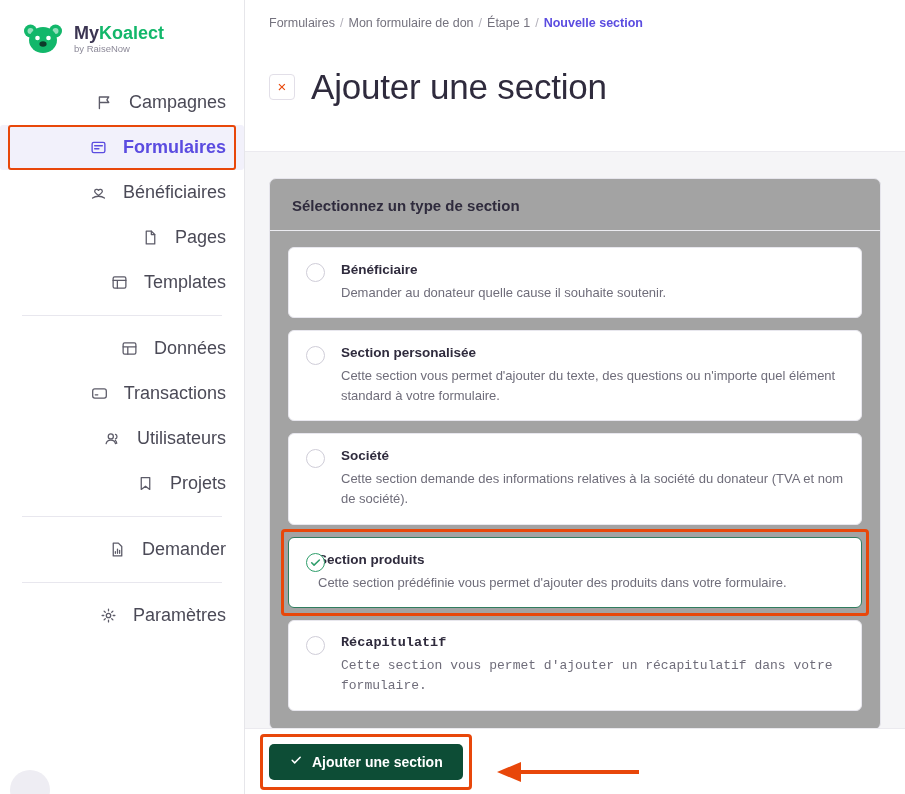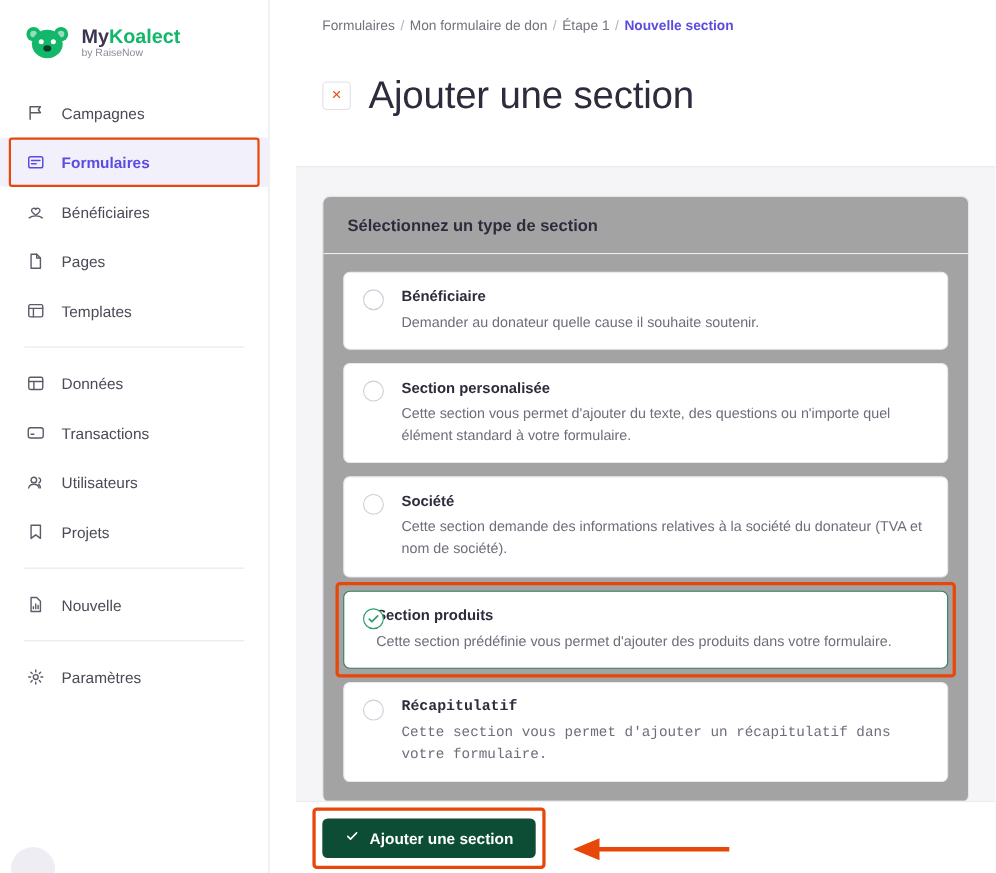--- a/index.html
+++ b/index.html
@@ -7,21 +7,20 @@
     margin: 0; padding: 0;
     width: 905px; height: 794px;
     font-family: "Liberation Sans", sans-serif;
     background: #ffffff;
     overflow: hidden;
   }
   .app {
     display: flex;
     width: 905px; height: 794px;
     position: relative;
-    gap: 24px;
   }
 
   
   .sidebar {
     width: 245px;
     height: 794px;
     background: #ffffff;
     border-right: 1px solid #e6e6ea;
     flex: 0 0 245px;
     position: relative;
@@ -51,23 +50,24 @@
   }
 
   .nav { padding: 6px 0 0 0; }
   .nav-item {
     display: flex;
     align-items: center;
     gap: 14px;
     height: 45px;
     padding: 0 18px 0 22px;
     color: #4b4a57;
-    font-size: 14px;
+    font-size: 18px;
     cursor: pointer;
     position: relative;
+    justify-content: flex-end;
   }
   .nav-item .ico {
     width: 20px; height: 20px;
     flex: 0 0 20px;
     display: flex; align-items: center; justify-content: center;
     color: #5c5b68;
   }
   .nav-item.active {
     background: #f2f1fb;
     color: #5b4ce0;
@@ -377,21 +377,21 @@
 
       <div class="nav-sep"></div>
 
       <div class="nav-item">
         <span class="ico">
           <svg width="17" height="17" viewBox="0 0 20 20" fill="none" stroke="currentColor" stroke-width="1.5" stroke-linecap="round" stroke-linejoin="round">
               <path d="M5 2.5h6l4 4v11H5z"></path>
               <path d="M7.5 12.5v2M10 9.5v5M12.5 11v3.5"></path>
             </svg>
         </span>
-        <span>Nouvelle</span>
+        <span>Demander</span>
       </div>
 
       <div class="nav-sep"></div>
 
       <div class="nav-item">
         <span class="ico">
           <svg width="17" height="17" viewBox="0 0 20 20" fill="none" stroke="currentColor" stroke-width="1.5" stroke-linecap="round" stroke-linejoin="round">
               <circle cx="10" cy="10" r="2.6"></circle>
               <path d="M10 2.5v2M10 15.5v2M2.5 10h2M15.5 10h2M4.8 4.8l1.4 1.4M13.8 13.8l1.4 1.4M15.2 4.8l-1.4 1.4M6.2 13.8l-1.4 1.4"></path>
             </svg>

